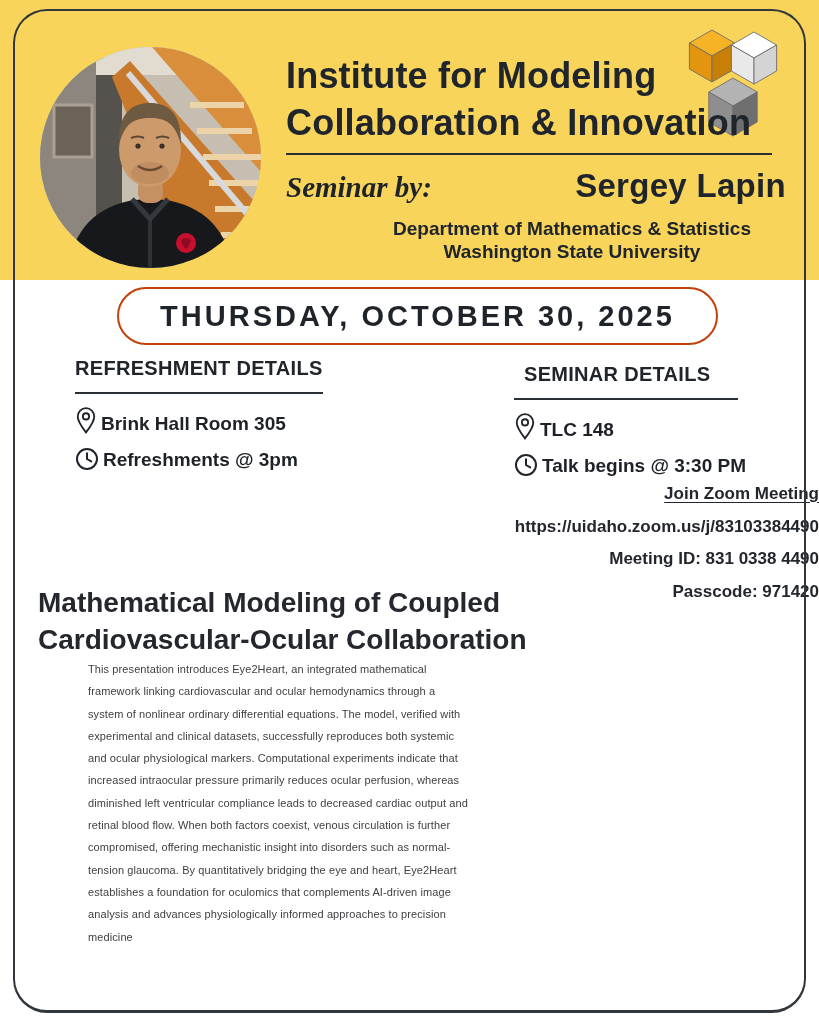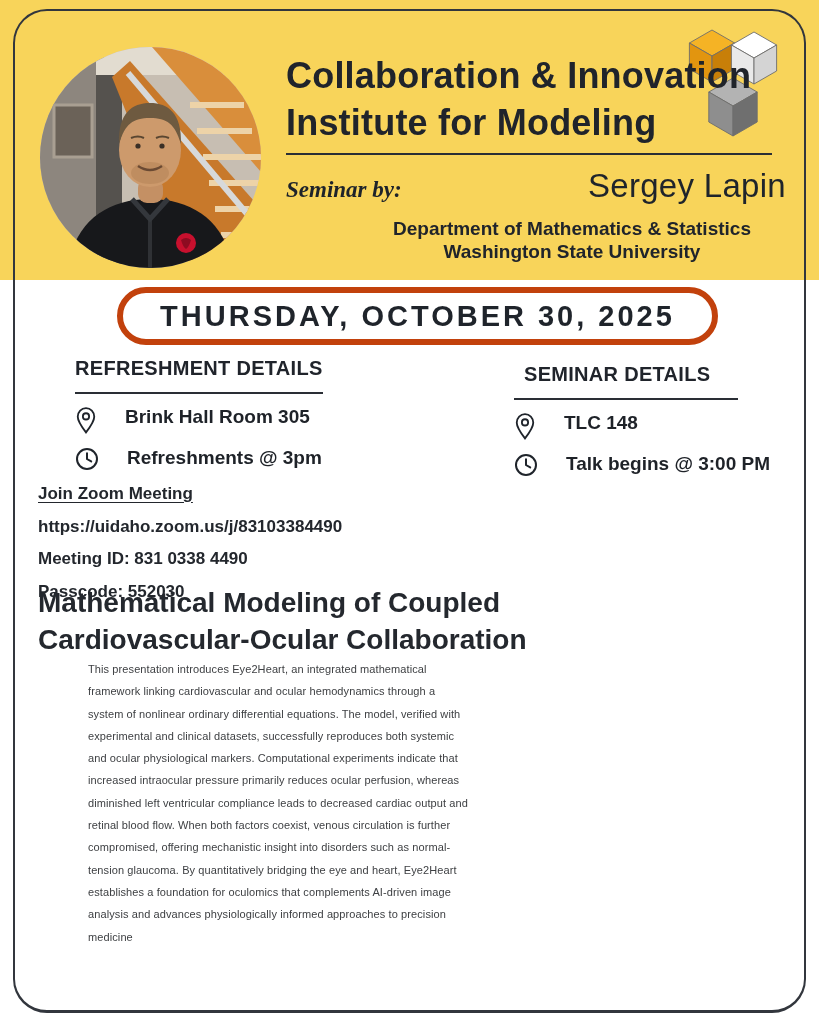--- a/index.html
+++ b/index.html
@@ -14,44 +14,44 @@
     border:2px solid #32363D; border-bottom-width:3px; border-radius:34px;
     pointer-events:none; z-index:9;
   }
   
   .photo { position:absolute; left:40px; top:47px; width:221px; height:221px; }
   .logo { position:absolute; left:674px; top:20px; width:118px; height:132px; }
   .header-text { position:absolute; left:286px; top:52px; width:502px; }
   .institute-name { font-size:36px; line-height:47px; font-weight:700; color:#20242B; letter-spacing:0.2px; }
   .title-rule { width:486px; border-top:2px solid #2A2E35; margin-top:7px; }
   .seminar-row { display:flex; justify-content:space-between; align-items:baseline; margin-top:12px; width:500px; }
-  .seminar-by { font-family:"Liberation Serif", serif; font-style:italic; font-weight:600; font-size:23px; color:#1E232A; }
-  .speaker-name { font-size:33px; font-weight:400; color:#1F242B; letter-spacing:0.3px; }
+  .seminar-by { font-family:"Liberation Serif", serif; font-style:italic; font-weight:600; font-size:29px; color:#1E232A; }
+  .speaker-name { font-size:33px; font-weight:700; color:#1F242B; letter-spacing:0.3px; }
   .affiliation { margin-top:12px; margin-left:72px; width:428px; text-align:center;
                  font-size:19px; line-height:23px; font-weight:700; color:#20242B; }
   
   .date-pill {
     position:absolute; left:117px; top:287px; width:601px; height:58px;
-    border:6px solid #c2410c; border-radius:30px;
+    border:2px solid #c2410c; border-radius:30px;
     display:flex; align-items:center; justify-content:center;
     font-size:29px; font-weight:700; letter-spacing:3px; color:#1F242B; white-space:nowrap;
   }
   
   .col { position:absolute; }
   .col-left  { left:75px;  top:357px; width:300px; }
   .col-right { left:514px; top:363px; width:300px; }
   .col-heading { display:inline-block; font-size:20px; font-weight:700; color:#20242B;
                  border-bottom:2px solid #2A2E35; padding-bottom:12px; letter-spacing:0.3px; }
   .col-right .col-heading { padding-left:10px; padding-right:28px; }
-  .detail-row { display:flex; align-items:flex-start; gap:28px; margin-top:12px; }
+  .detail-row { display:flex; align-items:flex-end; gap:4px; margin-top:12px; }
   .detail-row + .detail-row { }
   .detail-text { font-size:19px; font-weight:700; color:#1E2228; white-space:nowrap; }
   .icon-pin svg, .icon-clock svg { display:block; }
   
-  .zoom-block { position:absolute; left:38px; top:483px; width:781px; text-align:left;
+  .zoom-block { position:absolute; left:38px; top:483px; width:781px; text-align:right;
                 font-size:17px; font-weight:700; line-height:21.5px; color:#23272D; }
   .zoom-heading { text-decoration:underline; text-underline-offset:3px; }
   .zoom-line { margin-top:11px; }
   
   .talk-title { position:absolute; left:38px; top:584px; width:781px; text-align:left;
                 font-size:28px; line-height:37px; font-weight:700; color:#24282E; }
   .abstract { position:absolute; left:88px; top:658px; width:678px;
               font-size:11px; line-height:22.3px; font-weight:400; color:#3E4043;
               letter-spacing:0.1px; white-space:pre-line; }
 </style>
@@ -116,22 +116,22 @@
         <polygon points="80,38 102.6,25 102.6,51 80,64" fill="#D4D4D4"></polygon>
 
         <polygon points="59,58 83.2,72 59,86 34.8,72" fill="#B3B3B3"></polygon>
         <polygon points="34.8,72 59,86 59,116 34.8,102" fill="#8E8E8E"></polygon>
         <polygon points="59,86 83.2,72 83.2,102 59,116" fill="#6F6F6F"></polygon>
       </g>
     </svg>
   </div>
 
   <div class="header-text">
+    <div class="institute-name">Institute for Modeling</div>
     <div class="institute-name">Collaboration &amp; Innovation</div>
-    <div class="institute-name">Institute for Modeling</div>
     <div class="title-rule"></div>
     <div class="seminar-row">
       <span class="seminar-by">Seminar by:</span>
       <span class="speaker-name">Sergey Lapin</span>
     </div>
     <div class="affiliation">
       <div>Department of Mathematics &amp; Statistics</div>
       <div>Washington State University</div>
     </div>
   </div>
@@ -171,29 +171,29 @@
       </span>
       <span class="detail-text">TLC 148</span>
     </div>
     <div class="detail-row">
       <span class="icon-clock">
         <svg width="24" height="24" viewBox="0 0 24 24">
           <circle cx="12" cy="12" r="10" fill="none" stroke="#1F242B" stroke-width="2"></circle>
           <path d="M12 6.2 V12 L16.2 14.4" fill="none" stroke="#1F242B" stroke-width="2" stroke-linecap="round"></path>
         </svg>
       </span>
-      <span class="detail-text">Talk begins @ 3:00 PM</span>
+      <span class="detail-text">Talk begins @ 3:30 PM</span>
     </div>
   </div>
 
   <div class="zoom-block">
     <div class="zoom-heading">Join Zoom Meeting</div>
     <div class="zoom-line">https://uidaho.zoom.us/j/83103384490</div>
     <div class="zoom-line">Meeting ID: 831 0338 4490</div>
-    <div class="zoom-line">Passcode: 552030</div>
+    <div class="zoom-line">Passcode: 971420</div>
   </div>
 
   <div class="talk-title">
     <div>Mathematical Modeling of Coupled</div>
     <div>Cardiovascular-Ocular Collaboration</div>
   </div>
   <p class="abstract">This presentation introduces Eye2Heart, an integrated mathematical
 framework linking cardiovascular and ocular hemodynamics through a
 system of nonlinear ordinary differential equations. The model, verified with
 experimental and clinical datasets, successfully reproduces both systemic

